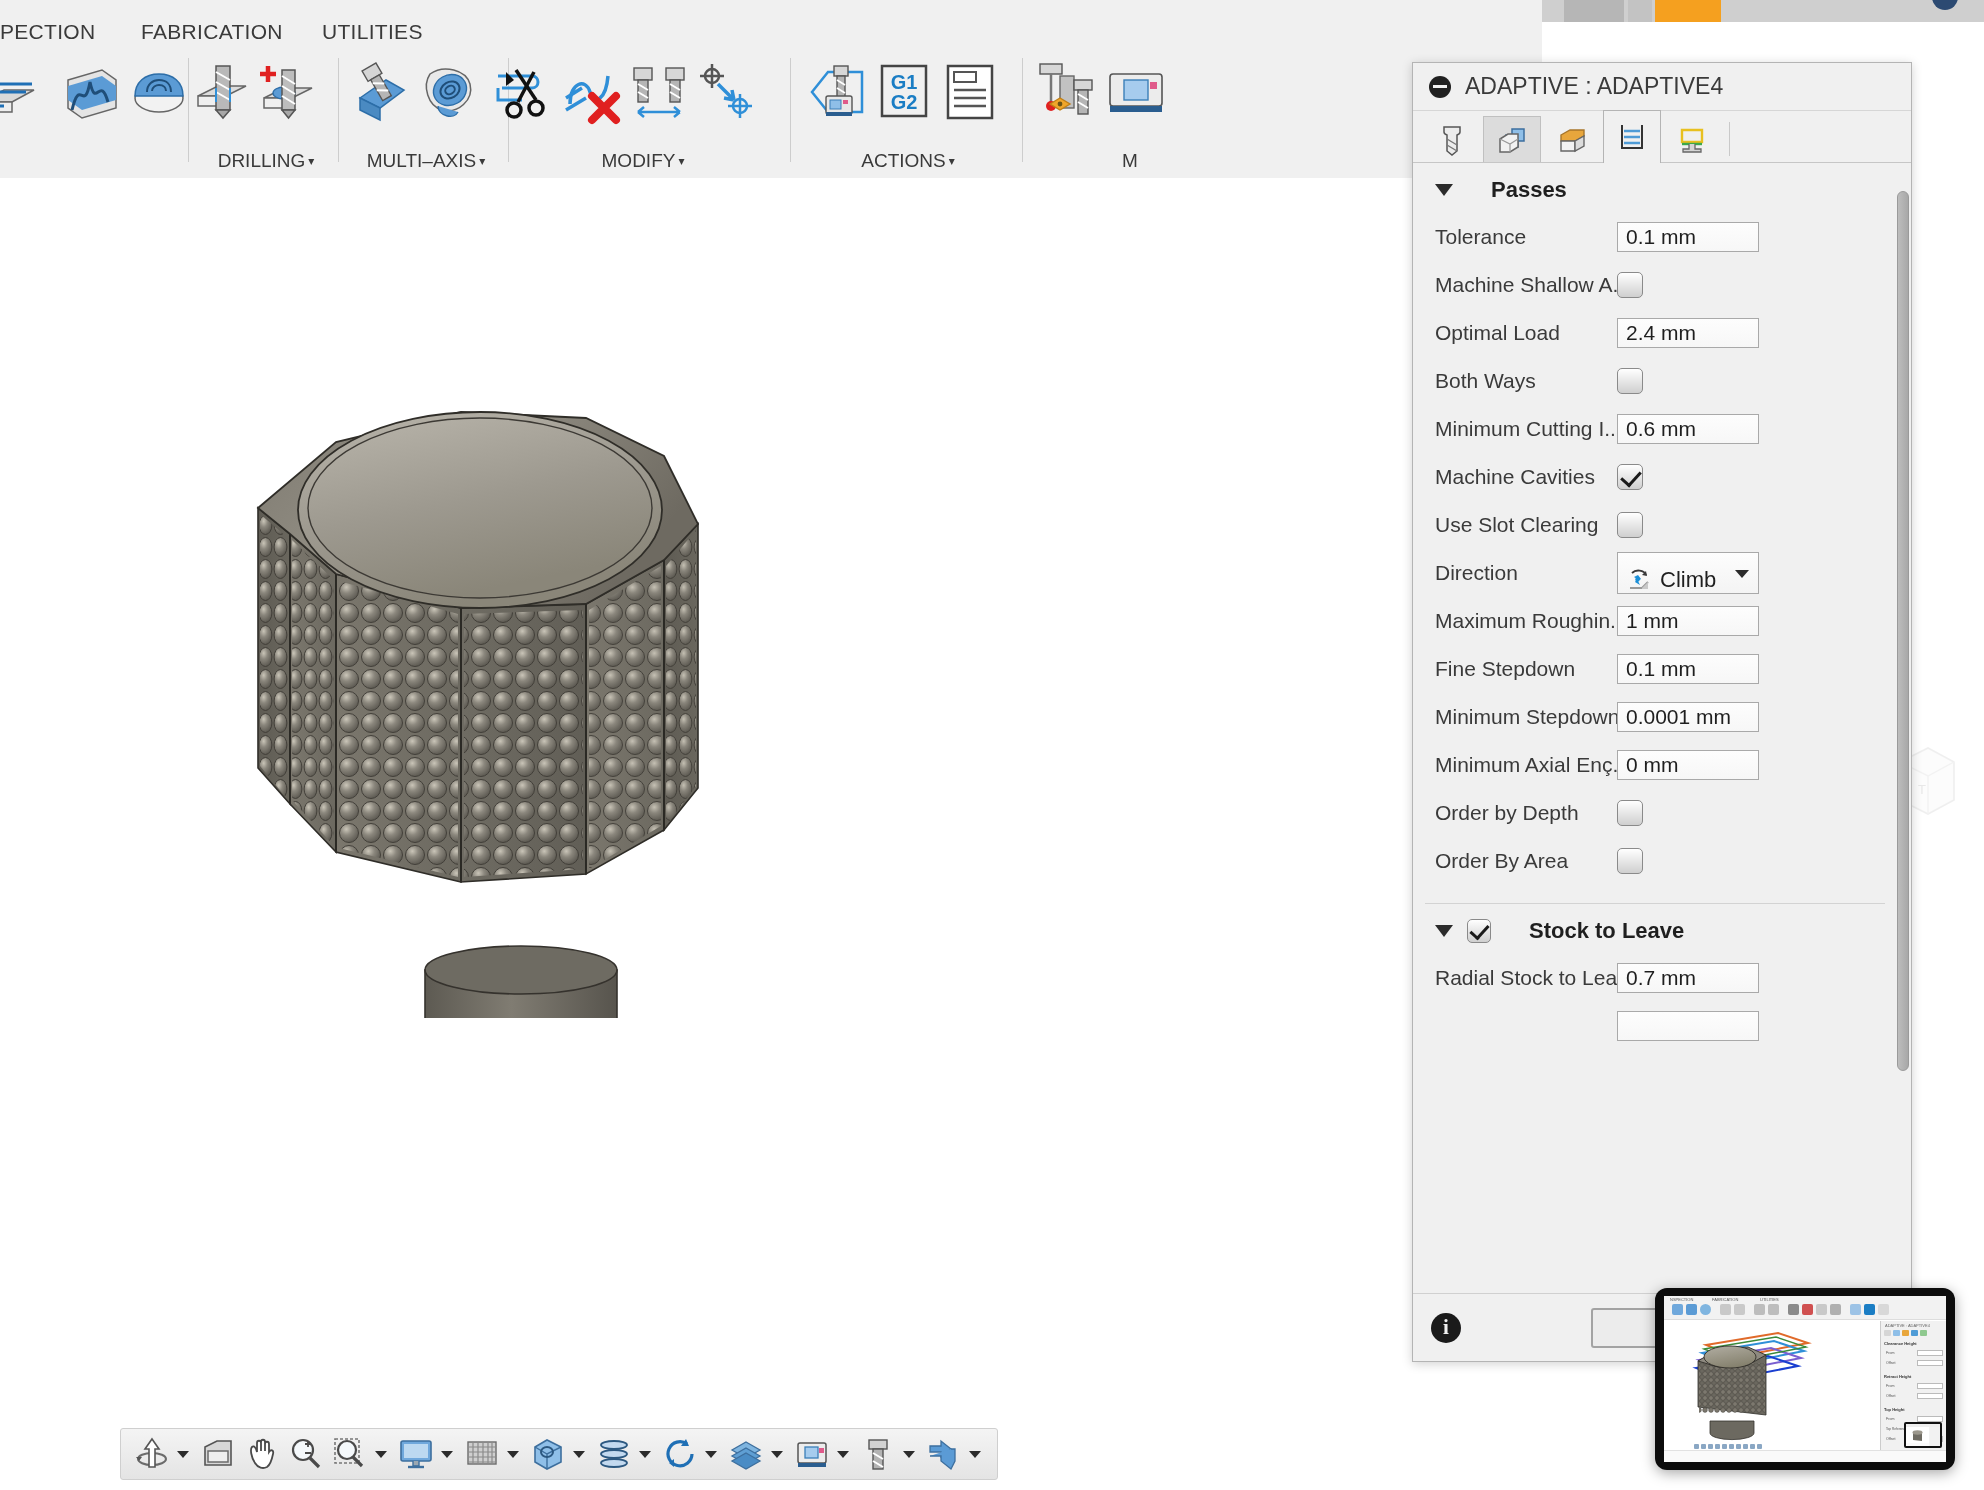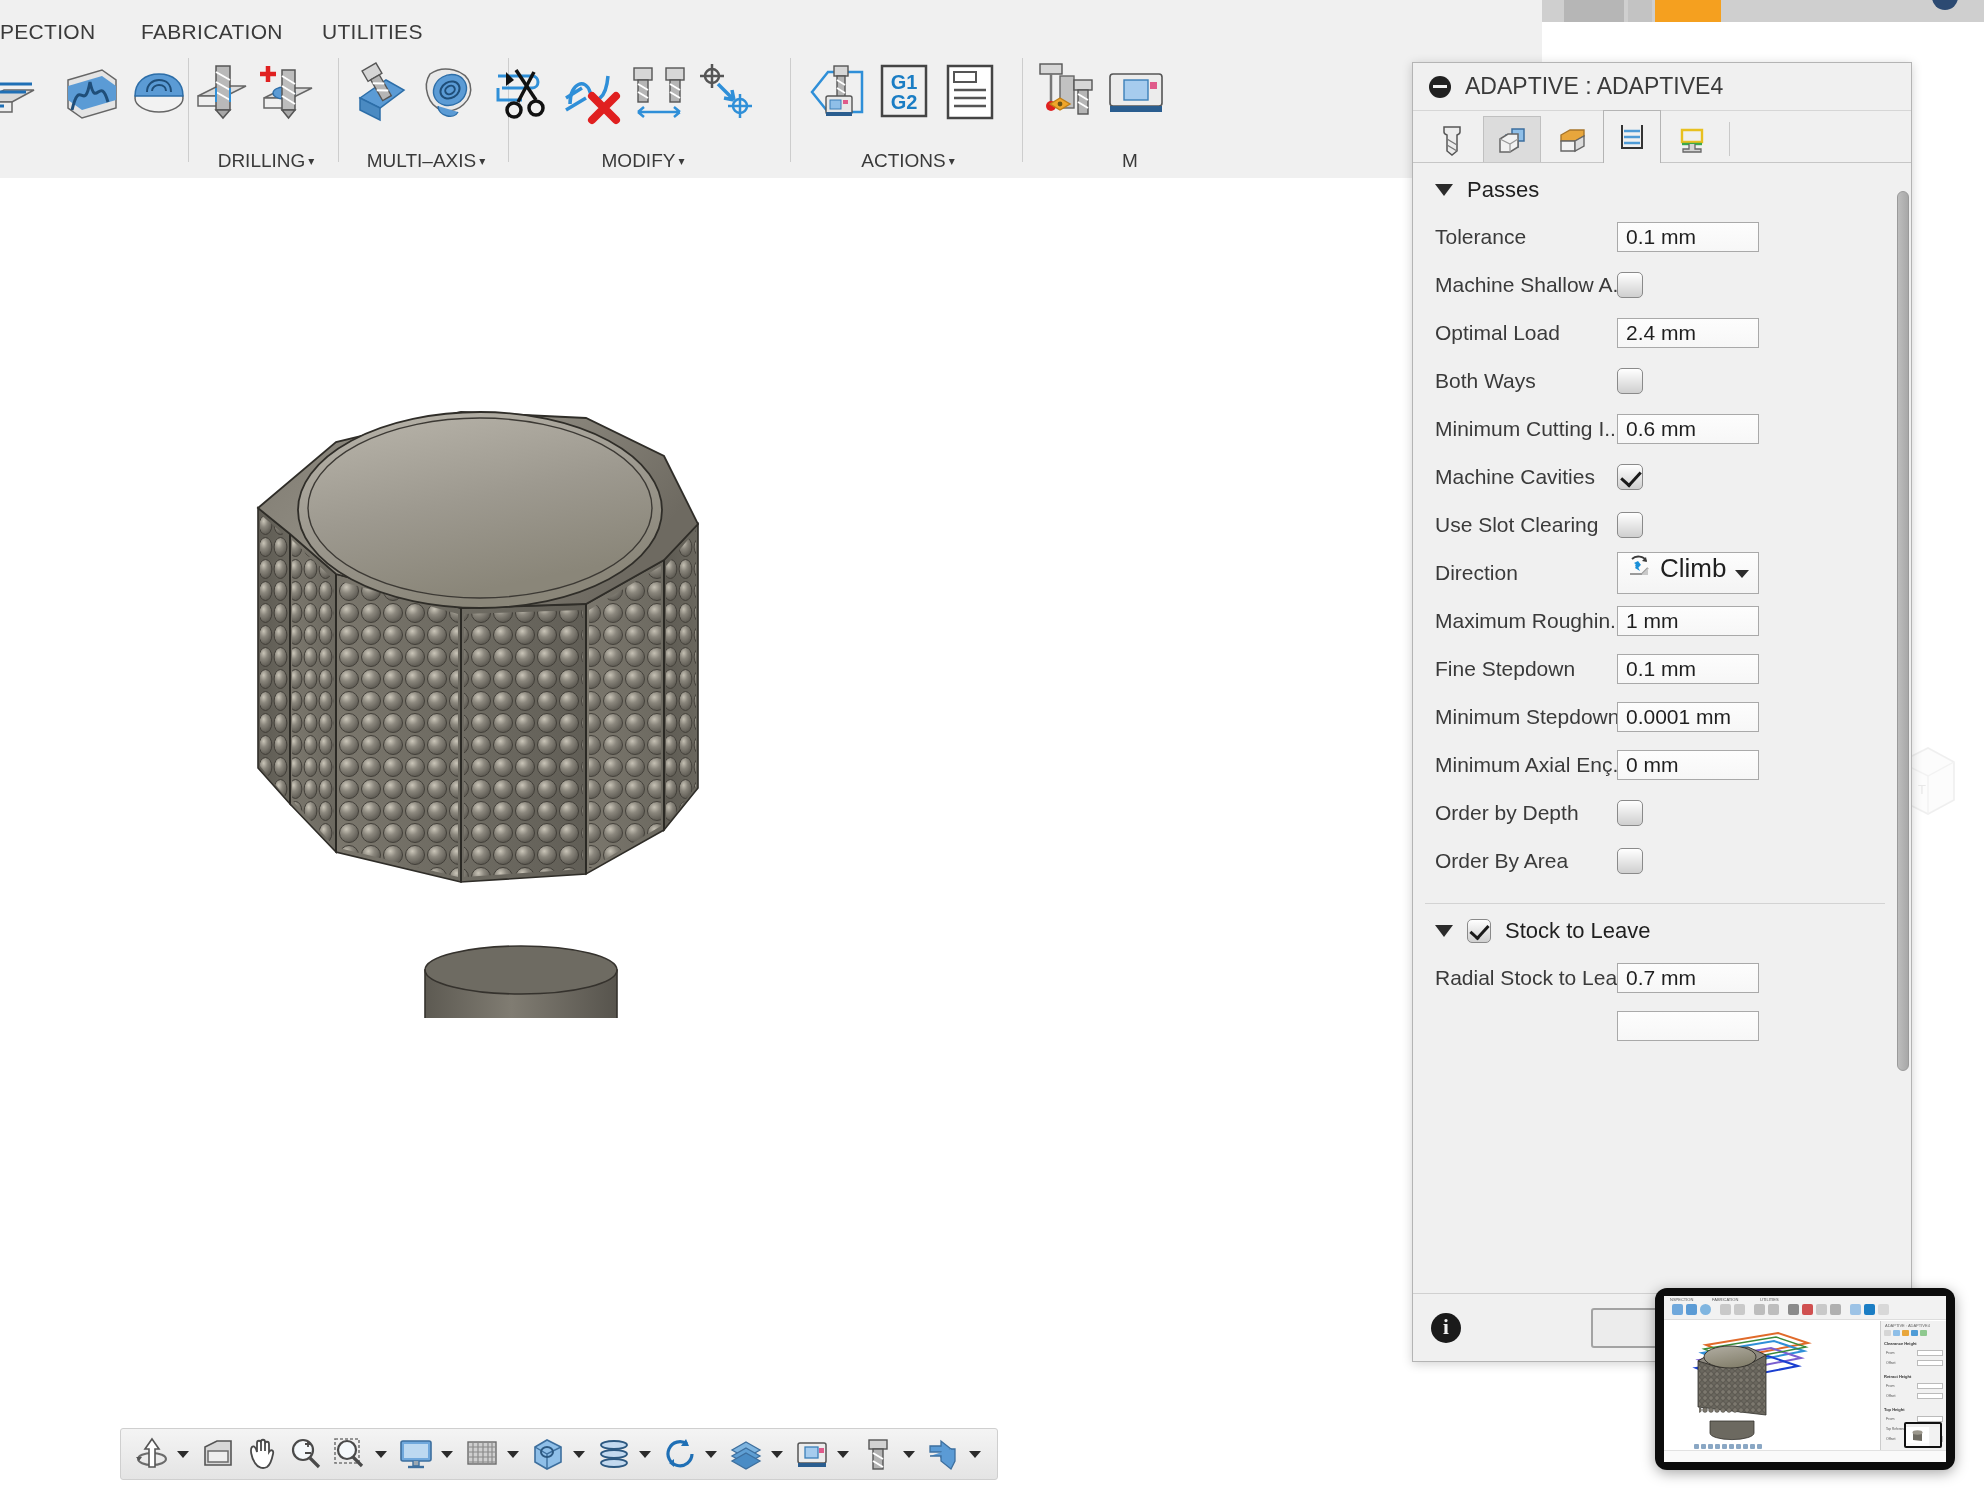--- a/index.html
+++ b/index.html
@@ -142,21 +142,21 @@
 
   .section-head {
     display: flex; align-items: center; gap: 14px;
     padding: 14px 0 10px 22px;
   }
   .tri {
     width: 0; height: 0;
     border-left: 9px solid transparent; border-right: 9px solid transparent;
     border-top: 12px solid #2b2b2b;
   }
-  .section-head .stitle { font-size: 22px; font-weight: normal; color: #1f1f1f; }
+  .section-head .stitle { font-size: 22px; font-weight: bold; color: #1f1f1f; margin-left: 24px; }
 
   .hr { height: 1px; background: #d3d3d3; margin: 18px 12px 0 12px; }
 
   .row {
     display: flex; align-items: center;
     height: 48px; padding-left: 22px; padding-right: 12px;
   }
   .row .lbl {
     width: 182px; flex: 0 0 182px;
     font-size: 21px; color: #3a3a3a; white-space: nowrap; overflow: hidden;
@@ -180,22 +180,22 @@
     border: solid #1a1a1a; border-width: 0 3px 3px 0;
     transform: rotate(42deg);
   }
   .chk.sm { width: 24px; height: 24px; }
   .chk.sm.on::after { left: 6px; top: 1px; width: 8px; height: 15px; }
 
   .combo {
     width: 142px; height: 42px;
     background: linear-gradient(#fdfdfd, #f4f4f4);
     border: 1px solid #a9a9a9;
-    display: flex; align-items: flex-start; gap: 8px; padding: 0 8px;
-    font-size: 26px; color: #1f1f1f; position: relative;
+    display: flex; align-items: flex-end; gap: 8px; padding: 0 8px;
+    font-size: 22px; color: #1f1f1f; position: relative;
   }
   .combo .cicon { width: 26px; height: 26px; flex: 0 0 26px; }
   .combo .cicon svg { width: 26px; height: 26px; display:block; }
   .combo .ccaret {
     position: absolute; right: 9px; top: 50%; margin-top: -3px;
     width: 0; height: 0;
     border-left: 7px solid transparent; border-right: 7px solid transparent;
     border-top: 8px solid #2b2b2b;
   }
 

